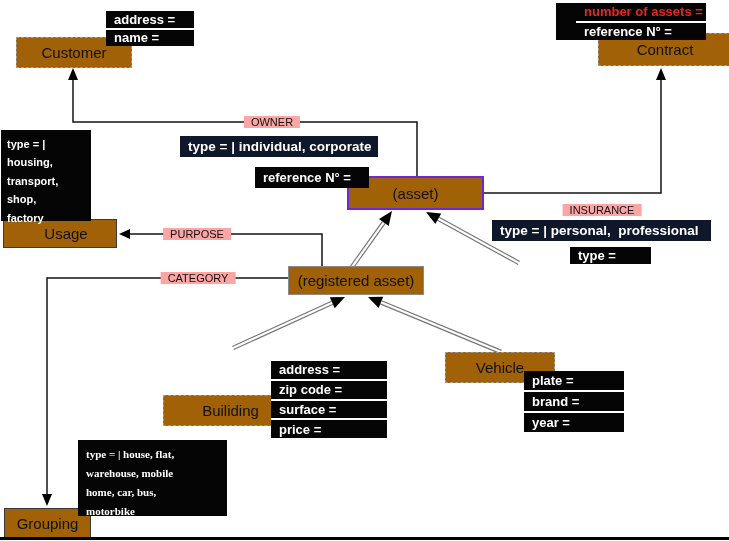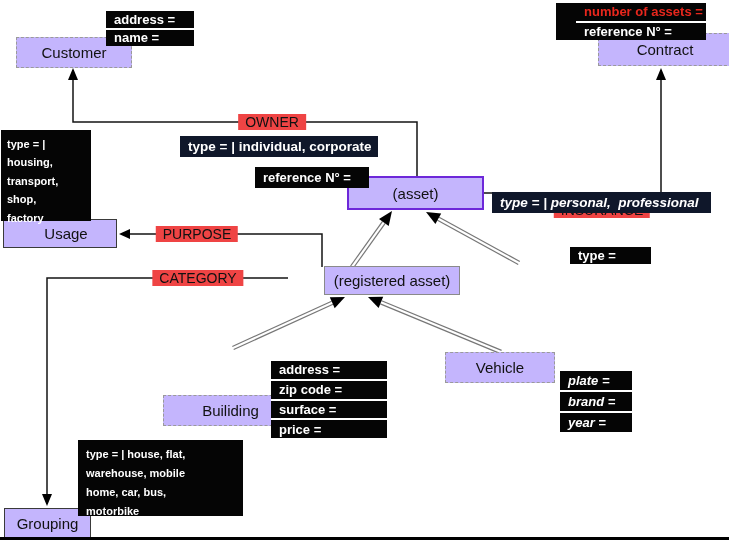--- a/index.html
+++ b/index.html
@@ -2,45 +2,45 @@
 <html><head>
 <meta charset="utf-8">
 <style>
   html,body{margin:0;padding:0;background:#fff;}
   .canvas{
     position:relative;width:729px;height:541px;background:#fff;overflow:hidden;
     font-family:"Liberation Sans","DejaVu Sans",sans-serif;color:#111;
   }
   #connector-svg{position:absolute;left:0;top:0;width:729px;height:541px;z-index:1;}
   .ebox{
-    position:absolute;z-index:2;background:#c4b5fd;display:flex;align-items:center;justify-content:center;
+    position:absolute;z-index:2;background:#a16207;display:flex;align-items:center;justify-content:center;
     font-size:15px;color:#111;box-sizing:border-box;white-space:nowrap;
   }
   .dashed{border:1.5px dashed #9a9a9a;}
   .solid-light{border:2px solid #6d28d9;}
-  .solid-mid{border:1px solid #8a8a8a;margin-left:36px;}
+  .solid-mid{border:1px solid #8a8a8a;}
   .solid-dark{border:1.8px solid #3a3a3a;}
   .attrbox{
     position:absolute;z-index:3;background:#050505;color:#fff;box-sizing:border-box;
     font-weight:bold;font-size:13px;display:flex;flex-direction:column;
   }
   .attrbox .row{
     flex:1;display:flex;align-items:center;padding-left:8px;white-space:nowrap;
   }
   .attrbox .row + .row{border-top:2px solid #fff;}
   .attrbox .red{color:#e8271d;}
   .multiline{
     padding:5px 6px;white-space:pre-line;line-height:18.4px;display:block;font-size:11px;
   }
   .enumbox{
     position:absolute;z-index:3;background:#0f172a;color:#fff;font-weight:bold;font-size:13.5px;
     display:flex;align-items:center;padding:0 8px;box-sizing:border-box;white-space:pre;
   }
   .rel-label{
-    position:absolute;z-index:2;background:#ef4444;padding:0 7px;font-size:14px;color:#111;
+    position:absolute;z-index:2;background:#fca5a5;padding:0 7px;font-size:11px;color:#111;
     transform:translate(-50%,-50%);white-space:nowrap;
   }
   .bottom-rule{position:absolute;left:0;top:537px;width:729px;height:2.5px;background:#000;z-index:2;}
 </style>
 </head>
 <body>
 
 <div class="canvas">
 
   <svg id="connector-svg" viewBox="0 0 729 541" xmlns="http://www.w3.org/2000/svg">
@@ -126,39 +126,39 @@
     <div class="row">type =</div>
   </div>
 
   <div class="attrbox" style="left:271px;top:361px;width:116px;height:77px;">
     <div class="row">address =</div>
     <div class="row">zip code =</div>
     <div class="row">surface =</div>
     <div class="row">price =</div>
   </div>
 
-  <div class="attrbox" style="left:560px;top:371px;width:72px;height:61px;font-style:italic;">
+  <div class="attrbox" style="left:524px;top:371px;width:100px;height:61px;">
     <div class="row">plate =</div>
     <div class="row">brand =</div>
     <div class="row">year =</div>
   </div>
 
   <div class="attrbox" style="left:1px;top:130px;width:90px;height:91px;">
     <span class="multiline">type = |
 housing,
 transport,
 shop,
 factory</span>
   </div>
 
-  <div class="attrbox" style="left:78px;top:440px;width:165px;height:76px;">
+  <div class="attrbox" style="left:78px;top:440px;width:149px;height:76px;font-family:Liberation Serif, serif;">
     <span class="multiline" style="line-height:19px;padding:5px 8px;">type = | house,  flat,
 warehouse, mobile
 home, car, bus,
 motorbike</span>
   </div>
 
   <div class="enumbox" style="left:180px;top:136px;width:198px;height:21px;">type = | individual, corporate</div>
 
-  <div class="enumbox" style="left:492px;top:192px;width:219px;height:21px;font-style:italic;">type = | personal,  professional</div>
+  <div class="enumbox" style="left:492px;top:220px;width:219px;height:21px;">type = | personal,  professional</div>
 
   <div class="bottom-rule"></div>
 </div>
 
 </body></html>

